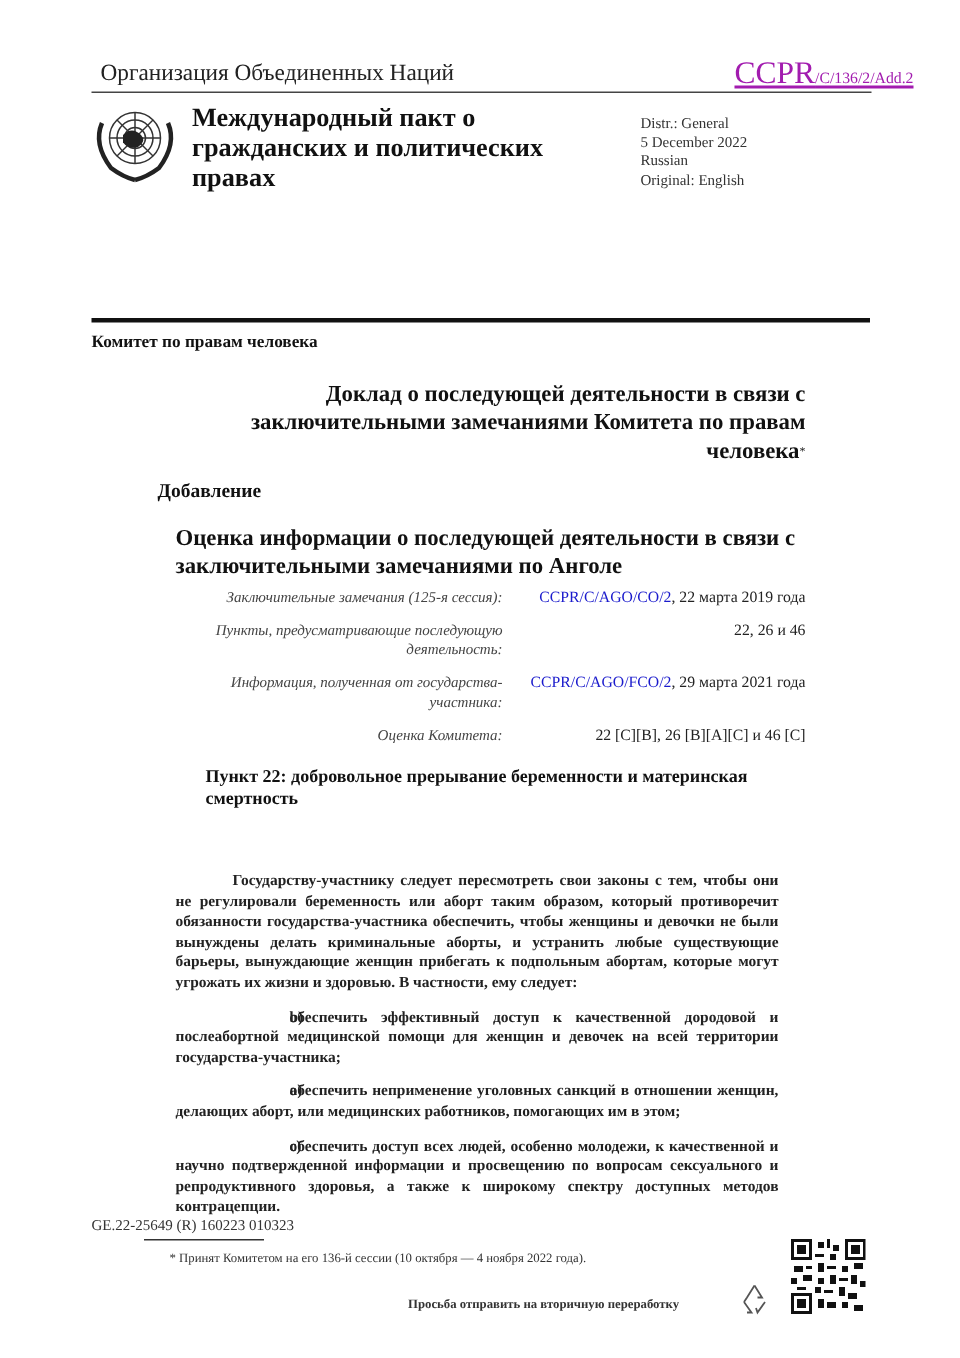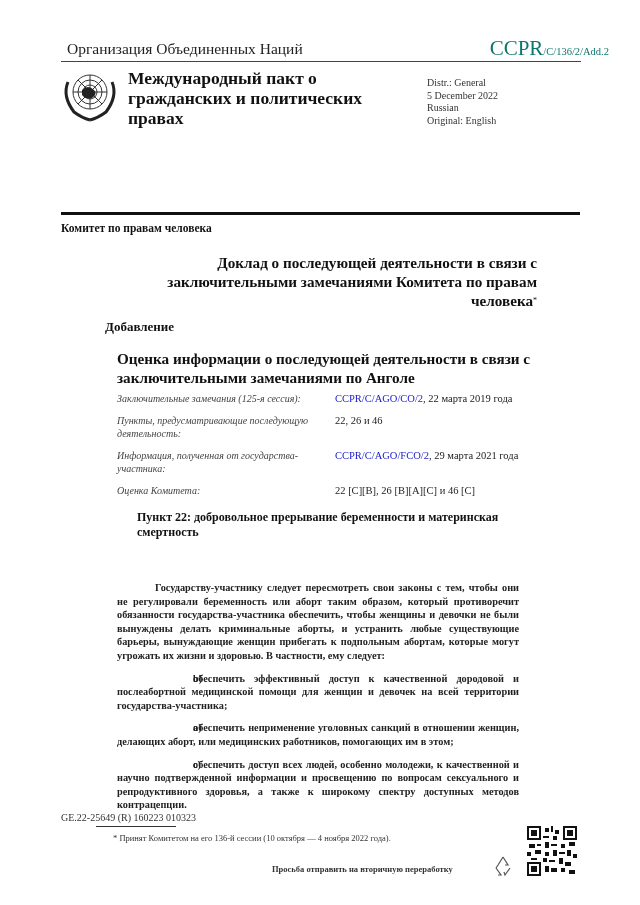--- a/index.html
+++ b/index.html
@@ -1,33 +1,33 @@
 <!DOCTYPE html>
 <html><head>
 <meta charset="utf-8">
 <style>
   html, body { margin:0; padding:0; background:#ffffff; }
   body { width:640px; height:905px; position:relative; overflow:hidden;
          font-family:"Liberation Serif","DejaVu Serif",serif; color:#111; }
   .abs { position:absolute; }
   .org { left:67px; top:40px; font-size:15.5px; color:#222; }
-  .symbol { right:31px; top:36px; font-size:21px; color:#0f766e; white-space:nowrap; }
+  .symbol { right:31px; top:36px; font-size:21px; color:#a21caf; white-space:nowrap;text-decoration:underline; }
   .symbol .small { font-size:10.5px; }
   .hr-top { left:61px; top:61px; width:520px; height:1px; background:#444; }
   .logo { left:60px; top:66px; width:60px; height:56px; }
   .pact { left:128px; top:68px; font-size:17.5px; font-weight:bold; line-height:20px; width:280px; }
   .distr { left:427px; top:77px; font-size:10px; line-height:12.5px; color:#333; }
   .hr-thick { left:61px; top:212px; width:519px; height:3px; background:#111; }
   .committee { left:61px; top:222px; font-size:11.5px; font-weight:bold; }
   .report-title { left:117px; top:253px; font-size:15.2px; font-weight:bold; line-height:19px; width:420px;text-align:right; }
   .report-title sup { font-size:8px; font-weight:normal; vertical-align:top; }
   .addendum { left:105px; top:319px; font-size:13px; font-weight:bold; }
   .assess-title { left:117px; top:349px; font-size:15.2px; font-weight:bold; line-height:19px; width:420px; }
   .meta { left:117px; top:392px; width:420px; font-size:10.5px; }
-  .meta-row { display:flex; margin-bottom:9px; line-height:13px; }
+  .meta-row { display:flex; margin-bottom:9px; line-height:13px;text-align:right; }
   .meta-label { width:218px; font-style:italic; color:#444; font-size:10px; }
   .meta-value { flex:1; color:#222; }
   .link { color:#1a1acc; }
   .para-head { left:117px; top:510px; font-size:12px; font-weight:bold; line-height:15px; width:420px;margin-left:20px; }
   .body-text { left:117px; top:548px; width:402px; font-size:10.3px; font-weight:bold; line-height:13.6px; text-align:justify; color:#222;margin-top:33px; }
   .body-text p { margin:0 0 9px 0; text-indent:38px; }
   .body-text .item-letter { display:inline-block; width:38px; }
   .fn-line { left:96px; top:826px; width:80px; height:1px; background:#333; }
   .footnote { left:113px; top:833px; font-size:8.5px; color:#333; }
   .job { left:61px; top:812px; font-size:10px; color:#333; }

